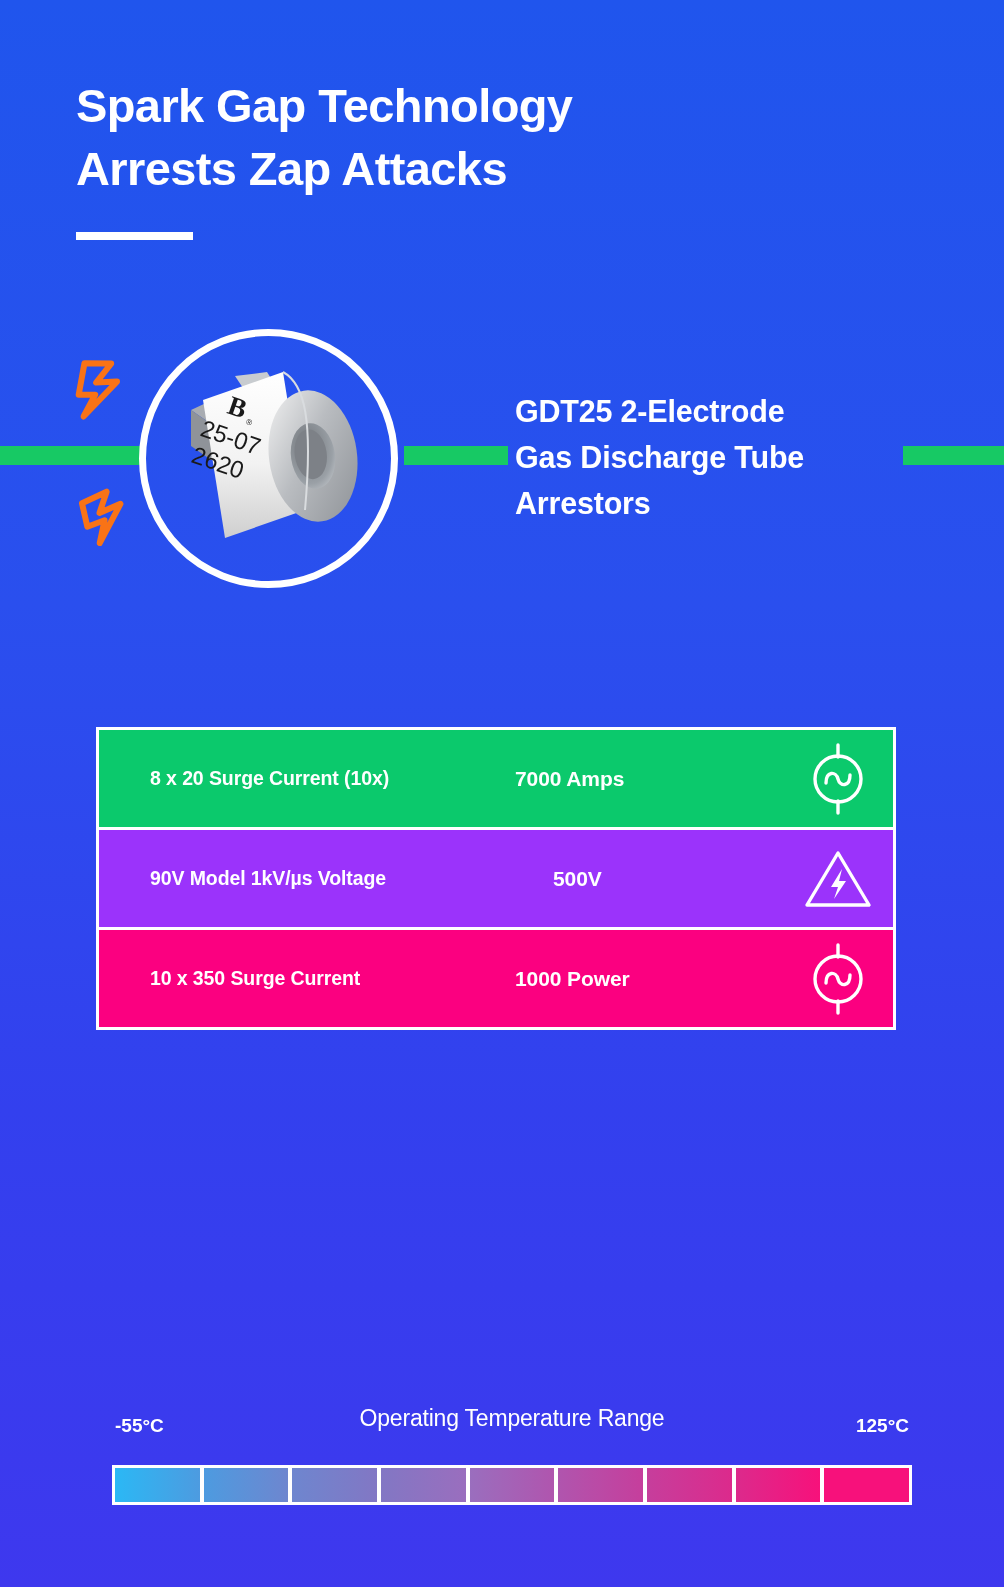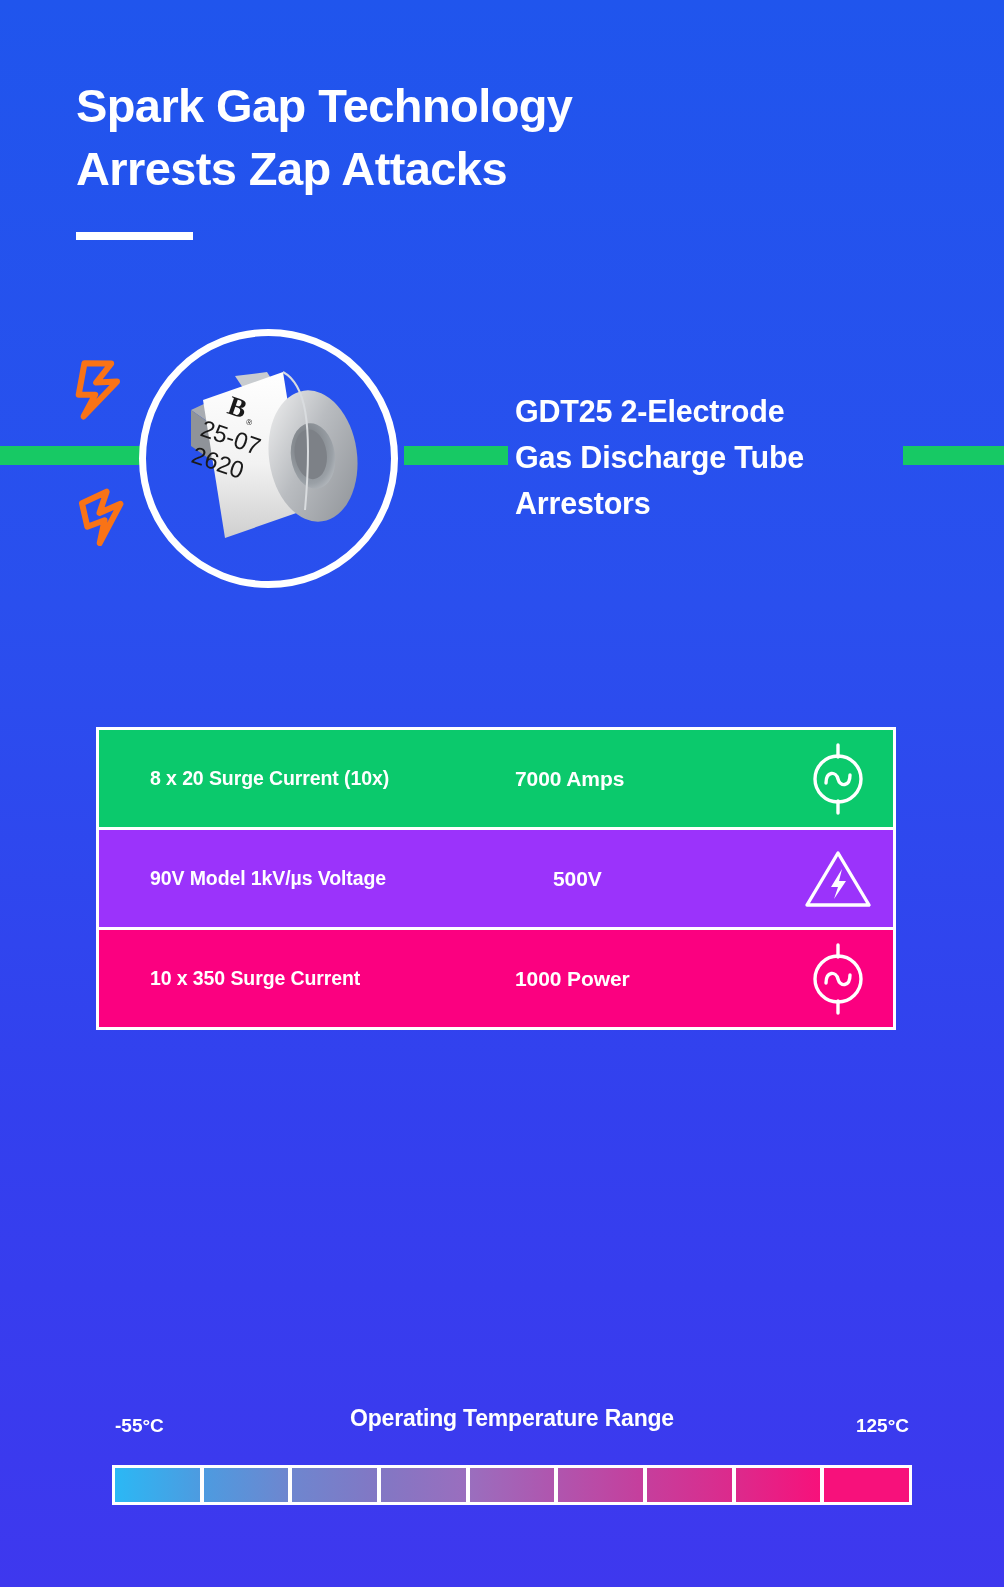--- a/index.html
+++ b/index.html
@@ -145,21 +145,21 @@
     position: relative;
     height: 38px;
   }
   .temp-title {
     position: absolute;
     left: 0;
     right: 0;
     text-align: center;
     color: #ffffff;
     font-size: 23px;
-    font-weight: bold;
+    font-weight: normal;
     letter-spacing: -0.2px;
     top: 2px;
   }
   .temp-min, .temp-max {
     position: absolute;
     color: #ffffff;
     font-size: 19px;
     font-weight: bold;
     top: 12px;
   }

